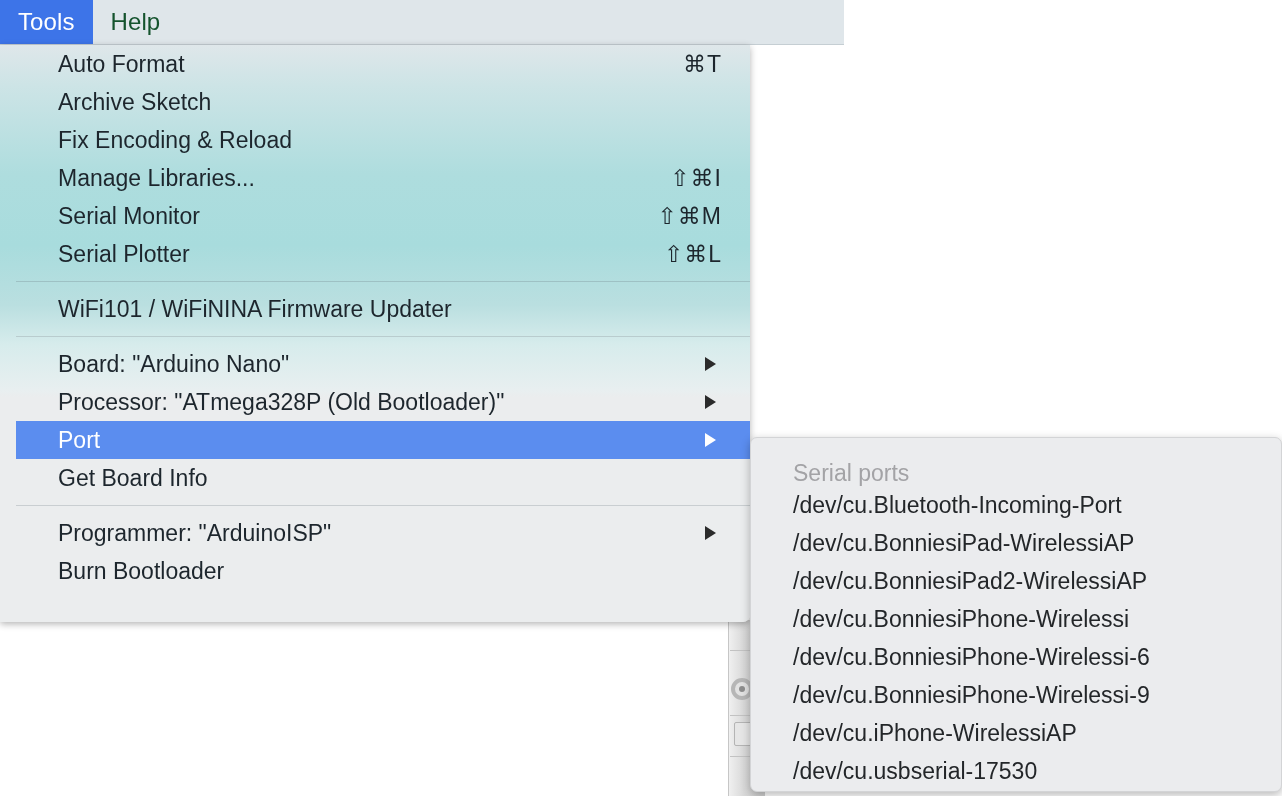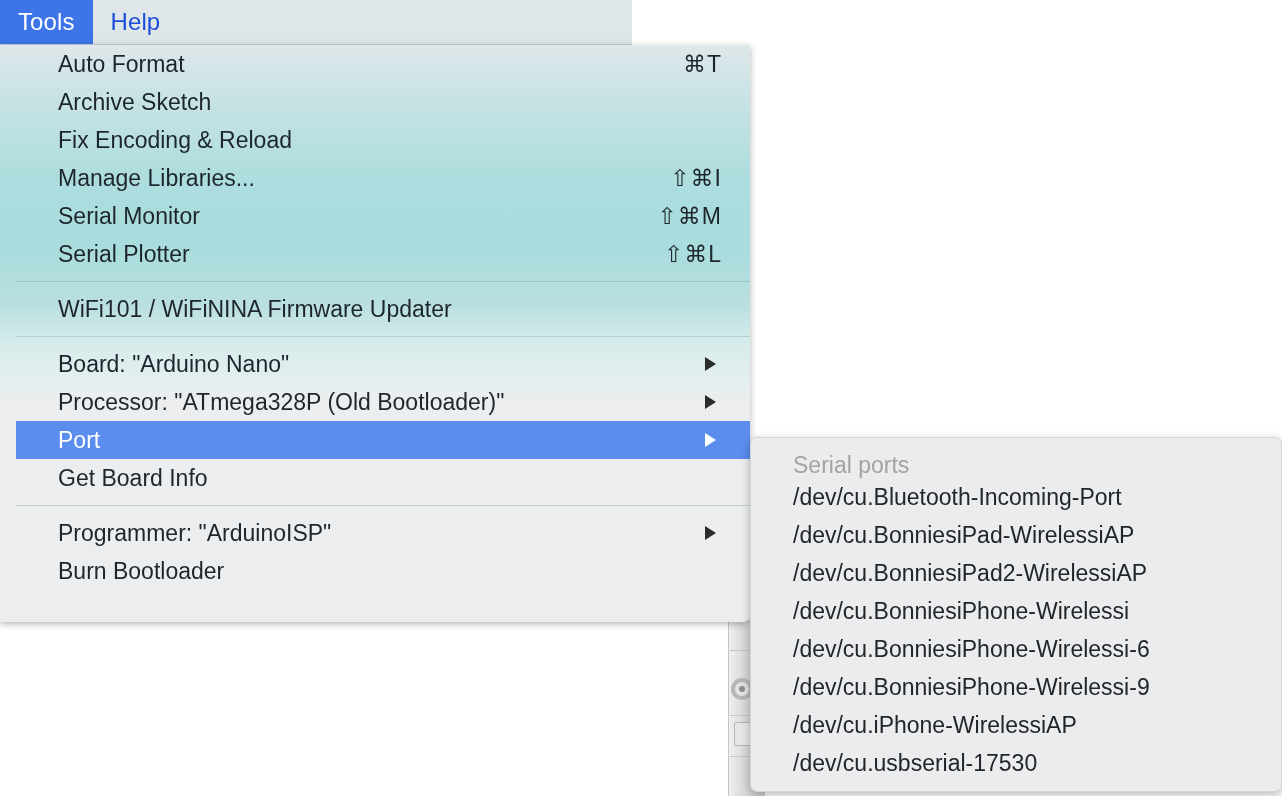--- a/index.html
+++ b/index.html
@@ -68,34 +68,34 @@
     width: 24px;
     height: 1px;
     background: #c2c2c2;
   }
 
   
   #menubar {
     position: absolute;
     left: 0;
     top: 0;
-    width: 632px;
+    width: 844px;
     height: 45px;
     background: #dfe6ea;
     border-bottom: 1px solid #c5ced3;
     box-sizing: border-box;
     display: flex;
     align-items: stretch;
   }
   .menubar-item {
     display: flex;
     align-items: center;
     padding: 0 18px;
     font-size: 24px;
-    color: #1d4ed8;
+    color: #14532d;
     letter-spacing: 0.1px;
   }
   .menubar-item.active {
     background: #3d74e8;
     color: #ffffff;
   }
 
   
   #tools-menu {
     position: absolute;
@@ -174,21 +174,21 @@
     position: absolute;
     left: 750px;
     top: 437px;
     width: 532px;
     height: 355px;
     background: #ebecee;
     border-radius: 7px;
     border: 1px solid #d3d4d6;
     box-shadow: 0 3px 10px rgba(0,0,0,0.28);
     box-sizing: border-box;
-    padding-top: 8px;
+    padding-top: 16px;
     overflow: hidden;
   }
   .submenu-header {
     height: 38px;
     display: flex;
     align-items: center;
     padding-left: 42px;
     font-size: 23px;
     color: #a3a3a6;
     white-space: nowrap;

